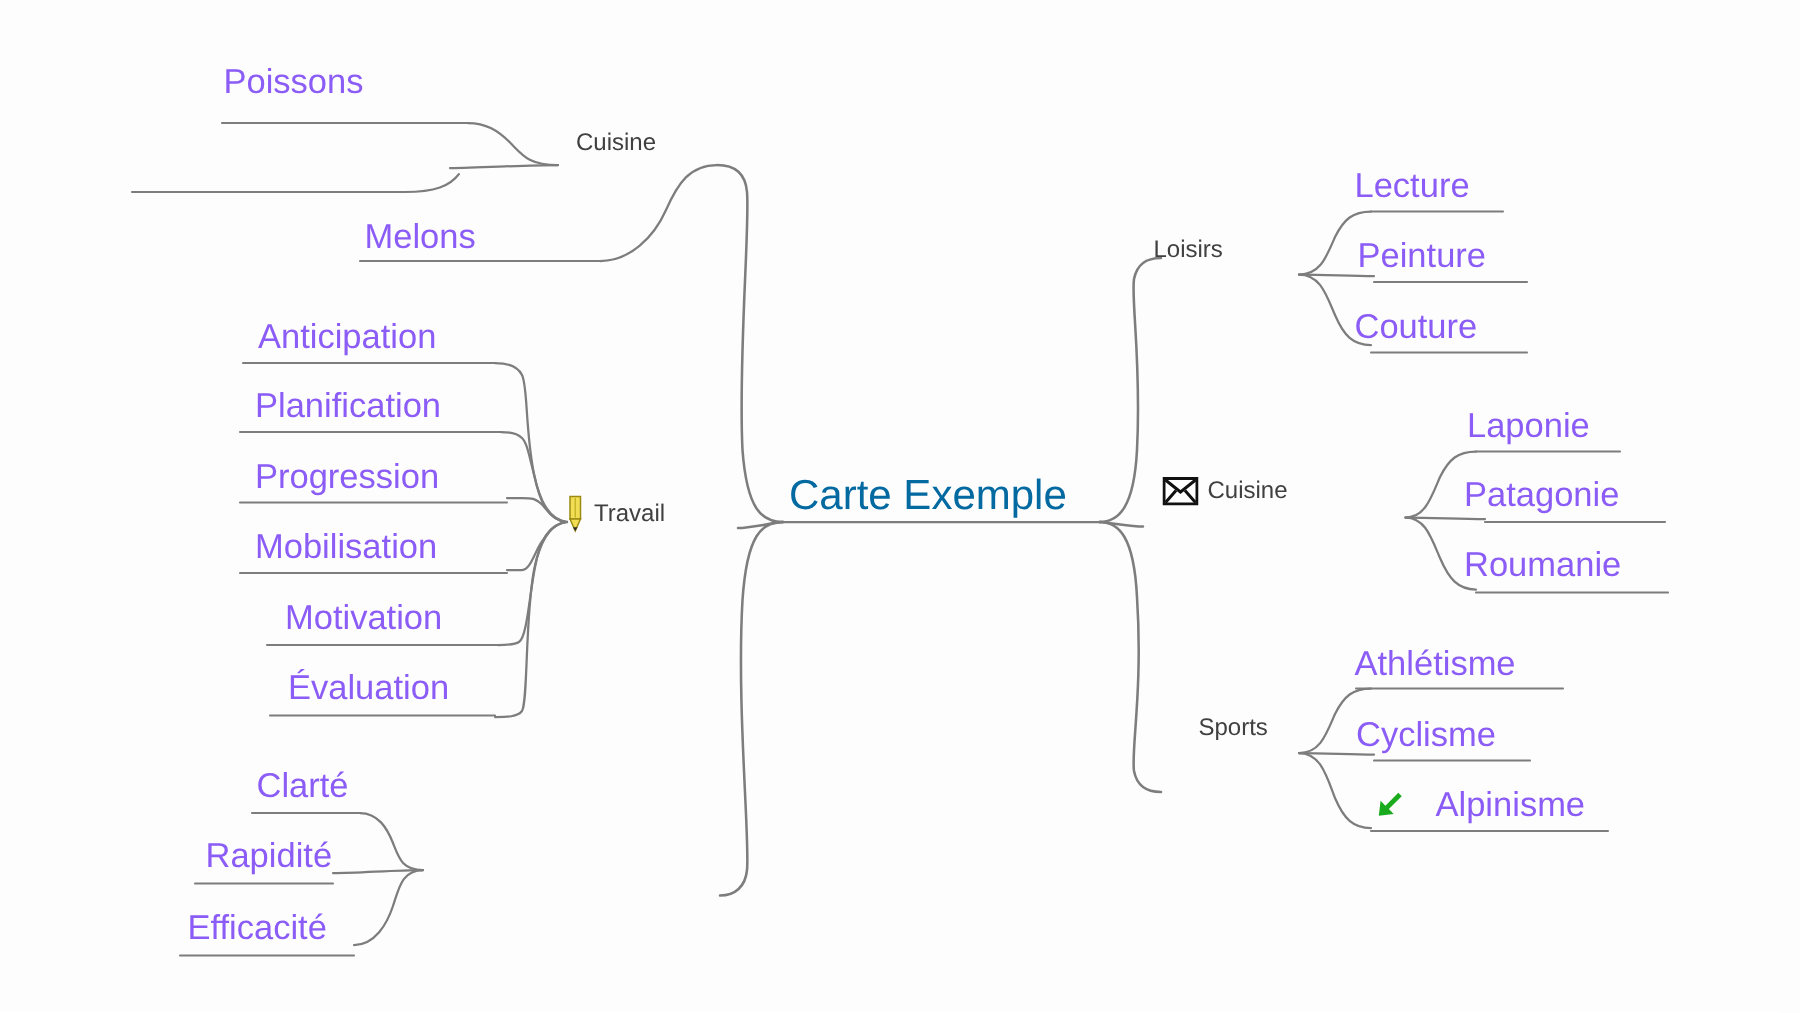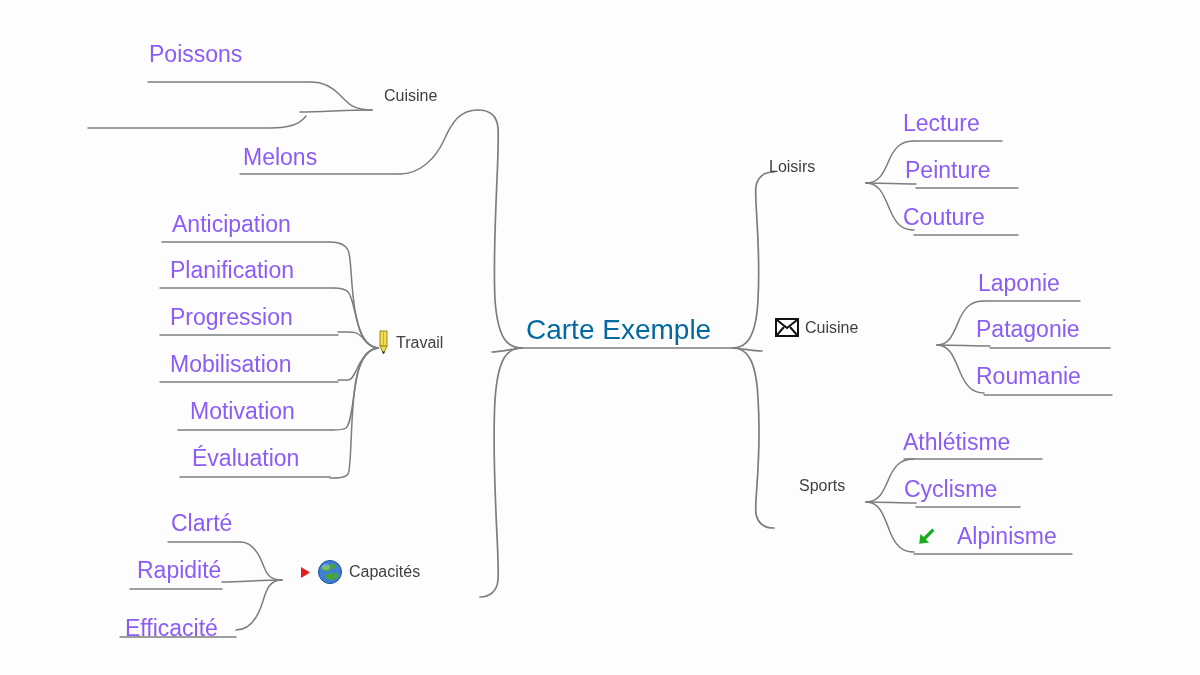--- a/index.html
+++ b/index.html
@@ -170,44 +170,28 @@
   <div class="node leaf-node" style="left:170px; top:353px;">
     <span class="node-label">Mobilisation</span>
   </div>
   <div class="node leaf-node" style="left:190px; top:400px;">
     <span class="node-label">Motivation</span>
   </div>
   <div class="node leaf-node" style="left:192px; top:447px;justify-content:center;">
     <span class="node-label">Évaluation</span>
   </div>
 
-  <div class="node main-node" style="left:300px; top:559px;">
-    <span class="icon">
-      <svg width="11" height="13" viewBox="0 0 11 13">
-        <path d="M1,1 L10,6.5 L1,12 Z" fill="#e02020"></path>
-      </svg>
-    </span>
-    <span class="icon">
-      <svg width="26" height="26" viewBox="0 0 26 26">
-        <circle cx="13" cy="13" r="11.5" fill="#3f7fd6" stroke="#1c4f96" stroke-width="1"></circle>
-        <path d="M4,8 C7,6 10,8 12,6 C14,4 18,5 20,7 C18,10 15,9 13,11 C11,13 8,12 6,12 Z" fill="#4aa23f"></path>
-        <path d="M9,16 C11,14 15,15 17,14 C19,13 21,15 22,17 C19,21 14,22 10,20 C9,19 8,17 9,16 Z" fill="#4aa23f"></path>
-        <ellipse cx="9" cy="8" rx="4" ry="3" fill="#ffffff" opacity="0.28"></ellipse>
-      </svg>
-    </span>
-    <span class="node-label">Capacités</span>
-  </div>
 
   <div class="node leaf-node" style="left:171px; top:512px;">
     <span class="node-label">Clarté</span>
   </div>
   <div class="node leaf-node" style="left:137px; top:559px;">
     <span class="node-label">Rapidité</span>
   </div>
-  <div class="node leaf-node" style="left:125px; top:607px;margin-top:10px;">
+  <div class="node leaf-node" style="left:125px; top:607px;">
     <span class="node-label">Efficacité</span>
   </div>
 
   <div class="node main-node" style="left:769px; top:159px;">
     <span class="node-label">Loisirs</span>
   </div>
 
   <div class="node leaf-node" style="left:903px; top:112px;">
     <span class="node-label">Lecture</span>
   </div>

